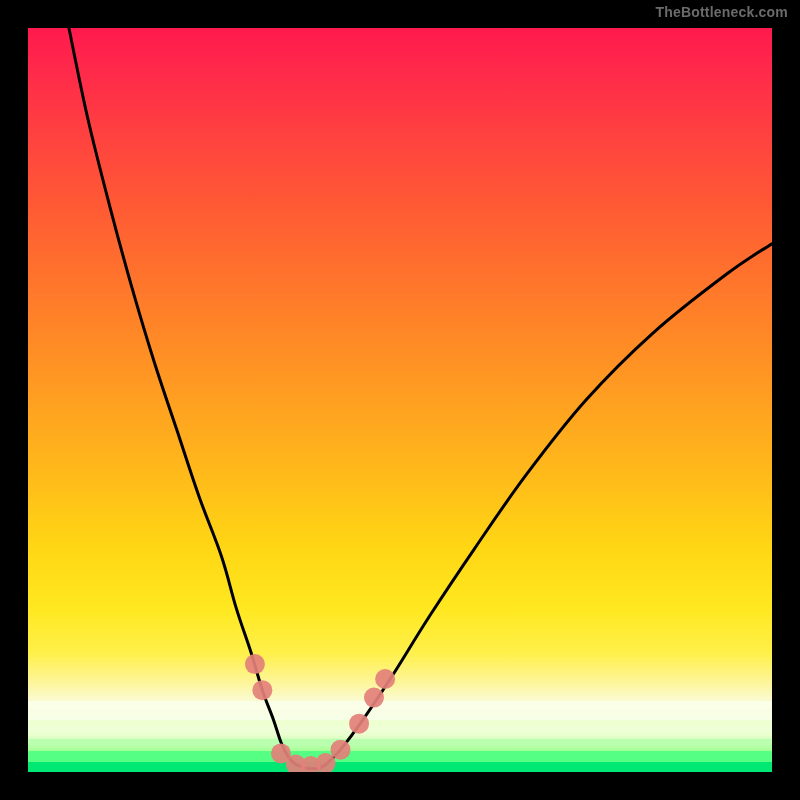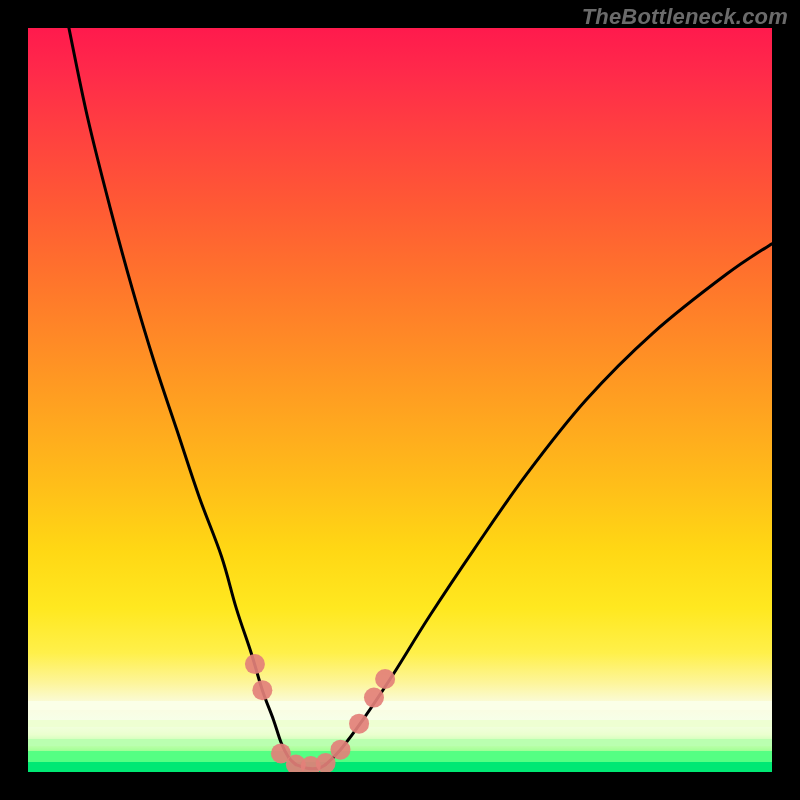--- a/index.html
+++ b/index.html
@@ -55,25 +55,24 @@
     position: absolute;
     inset: 0;
     width: 100%;
     height: 100%;
   }
   .watermark {
     position: absolute;
     top: 4px;
     right: 12px;
     font-family: Arial, Helvetica, sans-serif;
-    font-size: 22px;
+    font-size: 14px;
     font-weight: 600;
     color: #6b6b6b;
     letter-spacing: 0.2px;
-    font-style: italic;
   }
 </style>
 </head>
 <body>
 
 <div class="frame">
   <div class="watermark">TheBottleneck.com</div>
 
   <div class="plot-area">
     <div class="gradient-bg">

